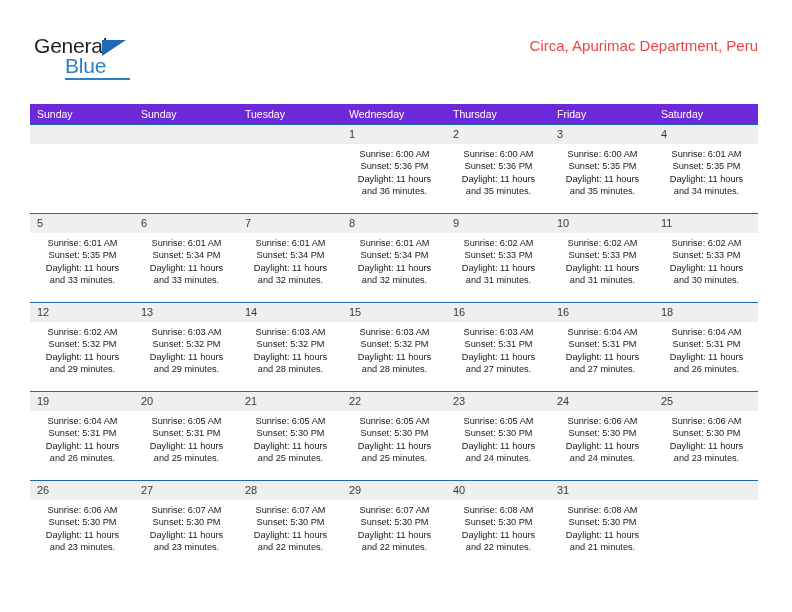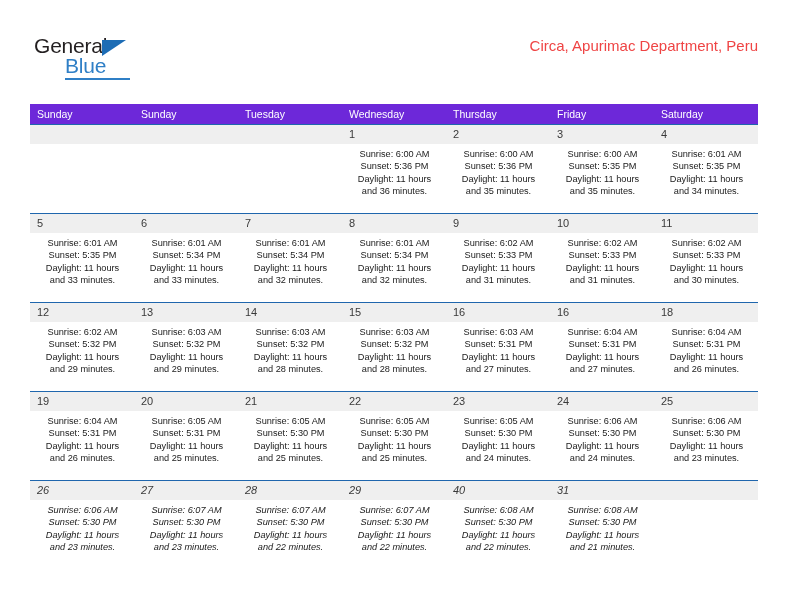--- a/index.html
+++ b/index.html
@@ -113,21 +113,20 @@
     white-space: nowrap;
   }
   .week-row {
     display: flex;
     border-top: 1.5px solid #1f66ad;
     height: 89px;
     box-sizing: border-box;
   }
   .week-row.last {
     border-bottom: none;
-    font-style: italic;
   }
   .day-cell {
     flex: 1 1 0;
     box-sizing: border-box;
     position: relative;
     overflow: hidden;
   }
   .date-band {
     height: 19px;
     background: #efefef;

